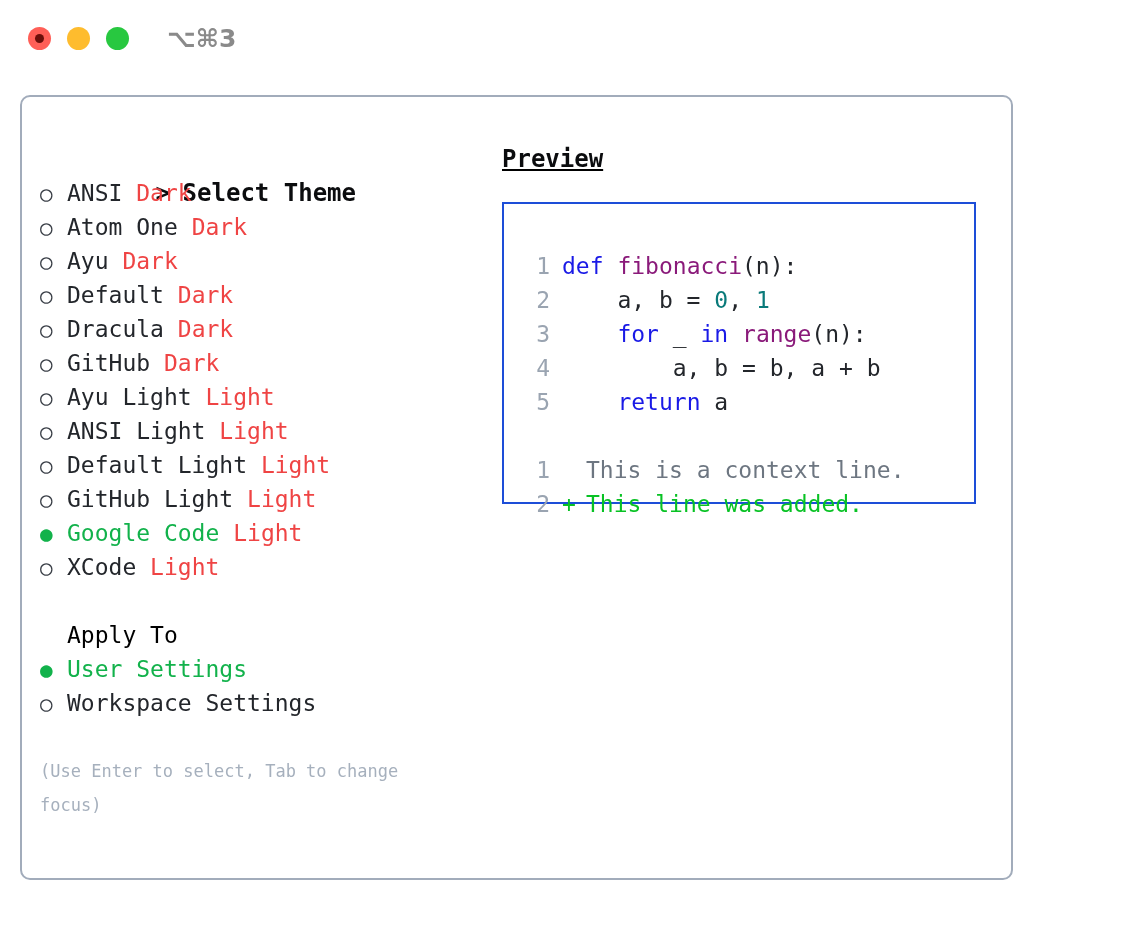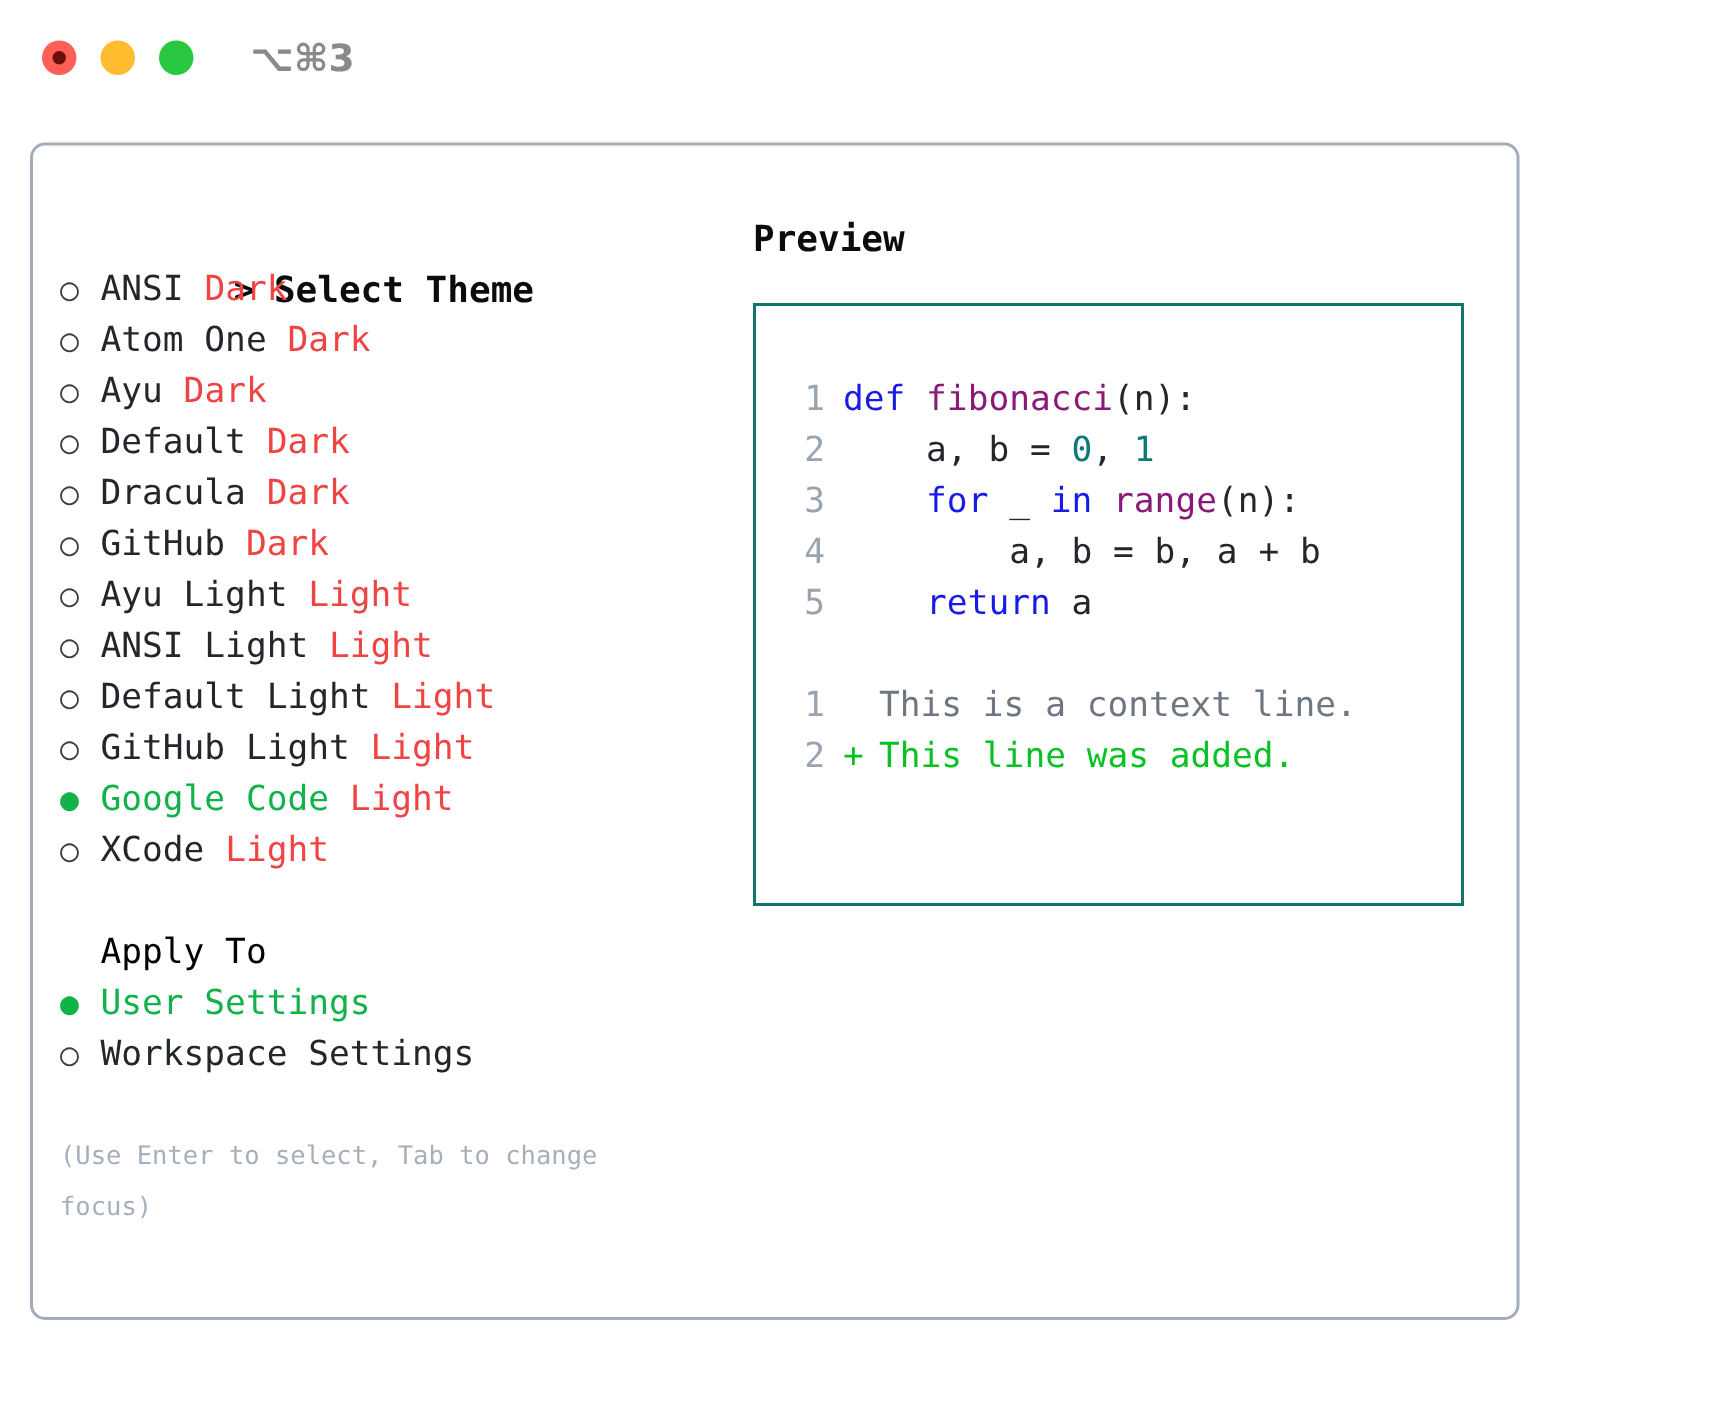--- a/index.html
+++ b/index.html
@@ -140,35 +140,36 @@
     width: 410px;
     white-space: pre-wrap;
   }
 
   
   .right-col {
     position: absolute;
     left: 480px;
     top: 45px;
     width: 490px;
+    text-decoration: underline;
   }
 
   .preview-title {
     font-size: 24px;
     font-weight: 700;
     color: #0b0c0e;
     line-height: 34px;
     white-space: pre;
   }
 
   .preview-box {
     margin-top: 26px;
     width: 474px;
-    height: 402px;
-    border: 2px solid #0f766e;
+    height: 302px;
+    border: 2px solid #1d4ed8;
     box-sizing: border-box;
     background: #ffffff;
     position: relative;
   }
 
   .code {
     position: absolute;
     left: 20px;
     top: 45px;
     font-size: 23px;

